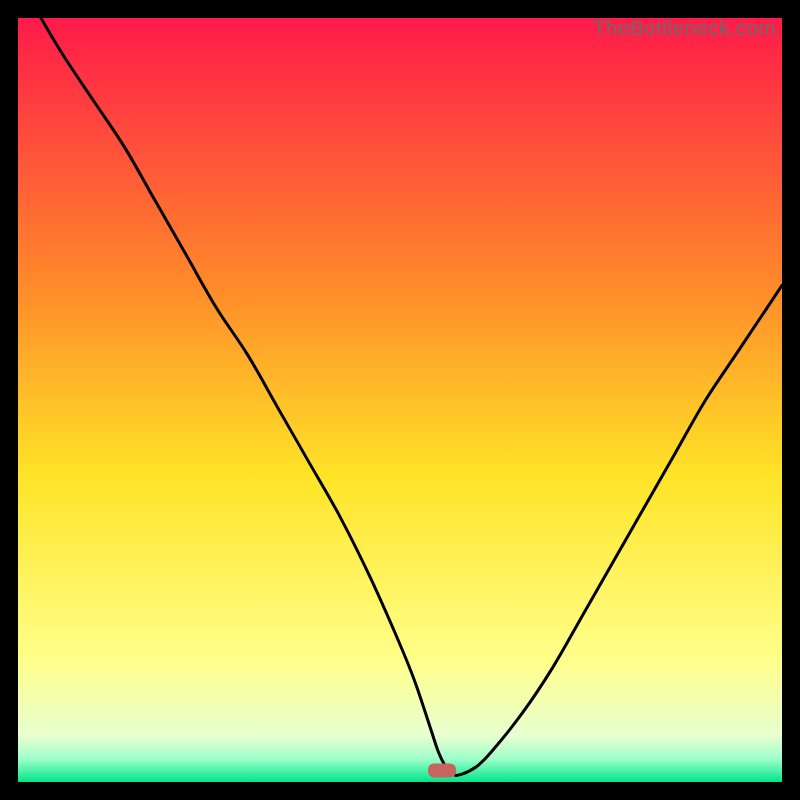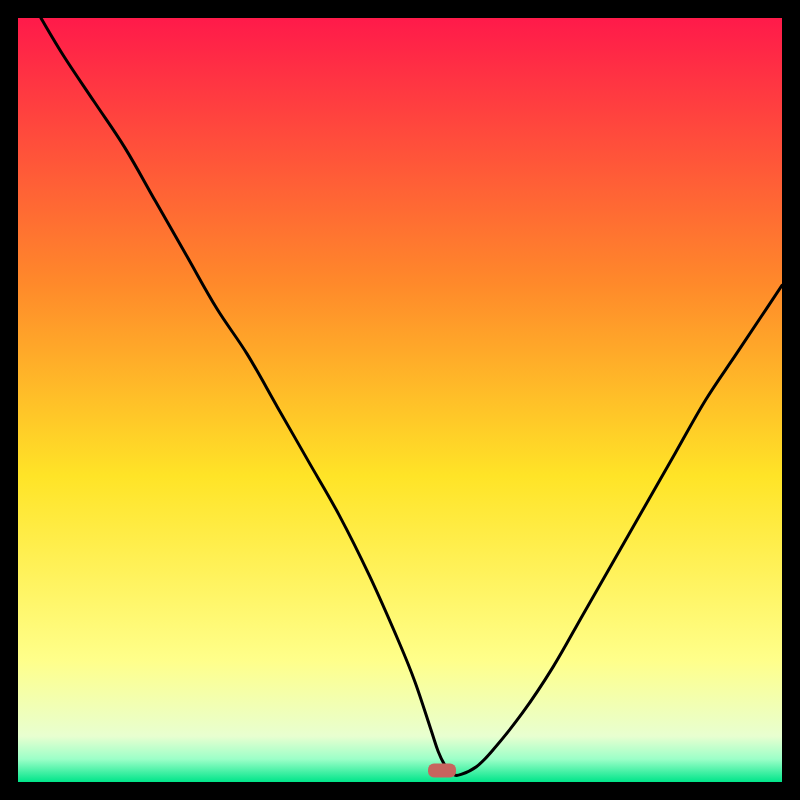--- a/index.html
+++ b/index.html
@@ -50,13 +50,14 @@
           <stop offset="84%" stop-color="#ffff8a"></stop>
           <stop offset="94%" stop-color="#e8ffd0"></stop>
           <stop offset="97%" stop-color="#9cffc8"></stop>
           <stop offset="100%" stop-color="#00e58a"></stop>
         </linearGradient>
     </defs>
     <rect x="0" y="0" width="764" height="764" fill="url(#bg-grad)"></rect>
     <path id="curve" fill="none" stroke="#000000" stroke-width="3" stroke-linecap="round" stroke-linejoin="round" d="M 22.919999999999998,0 C 27.045599999999997,6.876000000000008 36.2136,23.07280000000005 45.839999999999996,38.200000000000045 C 55.46639999999999,53.32720000000004 65.39840000000001,67.53759999999997 76.4,84.03999999999996 C 87.4016,100.54239999999996 95.95840000000001,112.0024 106.96000000000001,129.88 C 117.9616,147.7576 126.51839999999999,164.1072 137.51999999999998,183.36 C 148.52159999999998,202.61280000000002 157.07840000000002,217.58720000000002 168.08,236.84000000000003 C 179.0816,256.0928 187.63840000000002,272.4424 198.64000000000001,290.32 C 209.6416,308.19759999999997 218.1984,318.2824 229.2,336.15999999999997 C 240.20159999999998,354.03759999999994 248.7584,370.3872 259.76,389.64 C 270.7616,408.89279999999997 279.3184,423.8672 290.32,443.12 C 301.3216,462.3728 309.8784,475.97200000000004 320.88,496.6 C 331.8816,517.2280000000001 340.4384,534.3416 351.44,557.72 C 362.4416,581.0984000000001 373.7488,607.2272 382,626.48 C 390.2512,645.7328 391.7792,649.5527999999999 397.28000000000003,664.68 C 402.78080000000006,679.8072 408.4344,698.1432 412.56,710.52 C 416.6856,722.8968 417.44960000000003,726.5640000000001 420.20000000000005,733.44 C 422.95040000000006,740.316 425.0896,744.5944000000001 427.84000000000003,748.72 C 430.59040000000005,752.8456 432.7296,754.9848000000001 435.47999999999996,756.36 C 438.2303999999999,757.7352 438.9943999999999,757.7352 443.11999999999995,756.36 C 447.24559999999997,754.9848000000001 452.89919999999995,752.8456 458.4,748.72 C 463.9008,744.5944000000001 465.4288,743.0664 473.68,733.44 C 481.9312,723.8136000000001 493.2384,710.3672 504.24,695.24 C 515.2416,680.1128 523.7983999999999,667.2776 534.8,649.4 C 545.8016,631.5224 554.3584,615.1727999999999 565.36,595.92 C 576.3616000000001,576.6672 584.9184,561.6928 595.9200000000001,542.44 C 606.9216000000001,523.1872000000001 615.4784000000001,508.2128 626.48,488.96000000000004 C 637.4816,469.70720000000006 646.0383999999999,454.7328 657.04,435.48 C 668.0416,416.22720000000004 676.5984,399.87760000000003 687.6,382 C 698.6016000000001,364.12239999999997 707.1583999999999,352.6624 718.16,336.15999999999997 C 729.1616,319.65759999999995 740.4688,302.6968 748.72,290.32 C 756.9712000000001,277.9432 761.2496,271.5256 764,267.4"></path>
     <rect id="marker" rx="6" ry="6" x="410.02000000000004" y="745.54" width="28" height="14" fill="#c7645e"></rect>
   </svg>
+  <div class="watermark">TheBottleneck.com</div>
 </div>
 
 </body></html>

